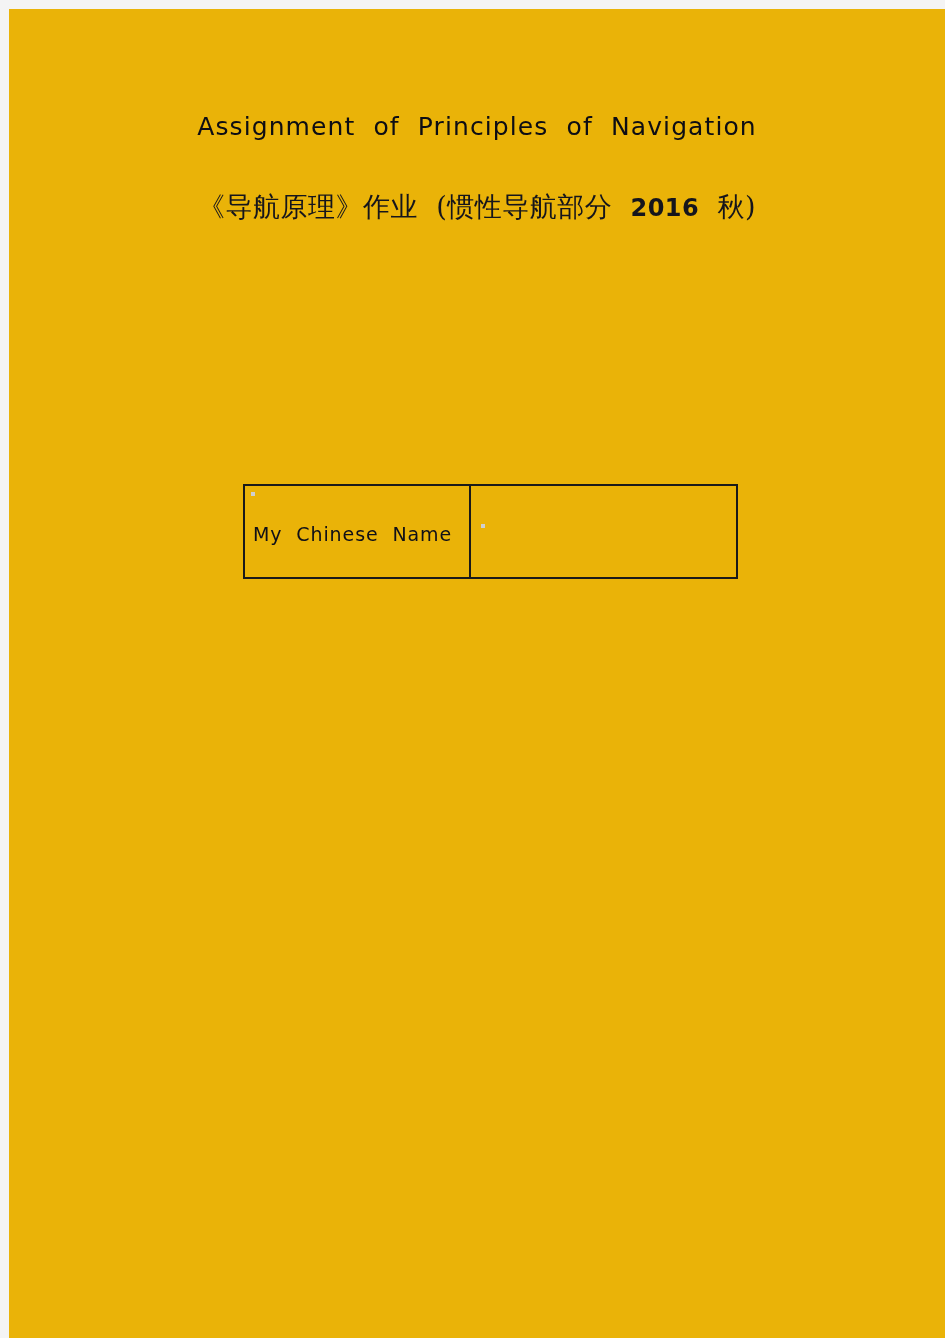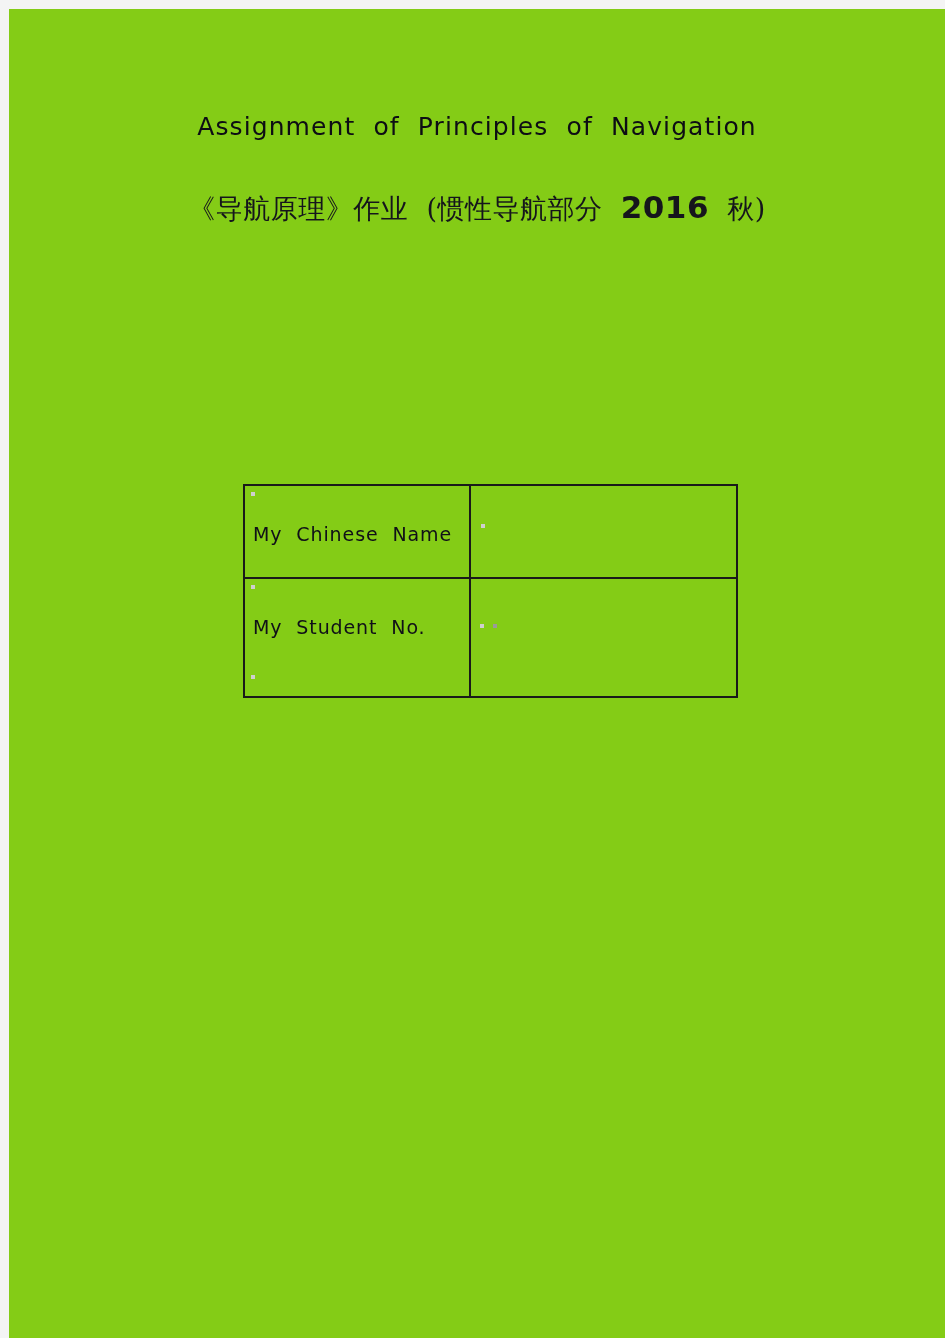--- a/index.html
+++ b/index.html
@@ -34,21 +34,21 @@
     background: #f4f4f4;
   }
 
   
   #page-sheet {
     position: absolute;
     left: 9px;
     top: 9px;
     width: 936px;
     height: 1329px;
-    background: #84cc16;
+    background: #eab308;
   }
 
   
   #doc-title {
     position: absolute;
     left: 0;
     top: 103px;
     width: 936px;
     text-align: center;
     font-family: "DejaVu Sans", "Liberation Sans", sans-serif;
@@ -66,21 +66,21 @@
     text-align: center;
     font-family: "DejaVu Serif", "Liberation Serif", serif;
     font-size: 27px;
     font-weight: 400;
     letter-spacing: 0.5px;
     color: #15151c;
     white-space: pre;
   }
   #doc-subtitle .latin-run {
     font-family: "DejaVu Sans", "Liberation Sans", sans-serif;
-    font-size: 31px;
+    font-size: 24px;
     font-weight: 700;
     letter-spacing: 0.5px;
   }
 
   
   #info-table {
     position: absolute;
     left: 234px;
     top: 475px;
     width: 493px;
@@ -153,28 +153,16 @@
       <tr class="row-short">
         <td>
           <span class="speck" style="left:6px; top:6px;"></span>
           <span class="cell-label">My  Chinese  Name</span>
         </td>
         <td>
           <span class="speck" style="left:10px; top:38px;"></span>
           <span class="cell-value"></span>
         </td>
       </tr>
-      <tr class="row-tall">
-        <td>
-          <span class="speck" style="left:6px; top:6px;"></span>
-          <span class="speck" style="left:6px; top:96px;"></span>
-          <span class="cell-label">My  Student  No.</span>
-        </td>
-        <td>
-          <span class="speck" style="left:9px; top:45px;"></span>
-          <span class="speck dark" style="left:22px; top:45px;"></span>
-          <span class="cell-value"></span>
-        </td>
-      </tr>
     </tbody>
   </table>
 
 </div>
 
 </body></html>

